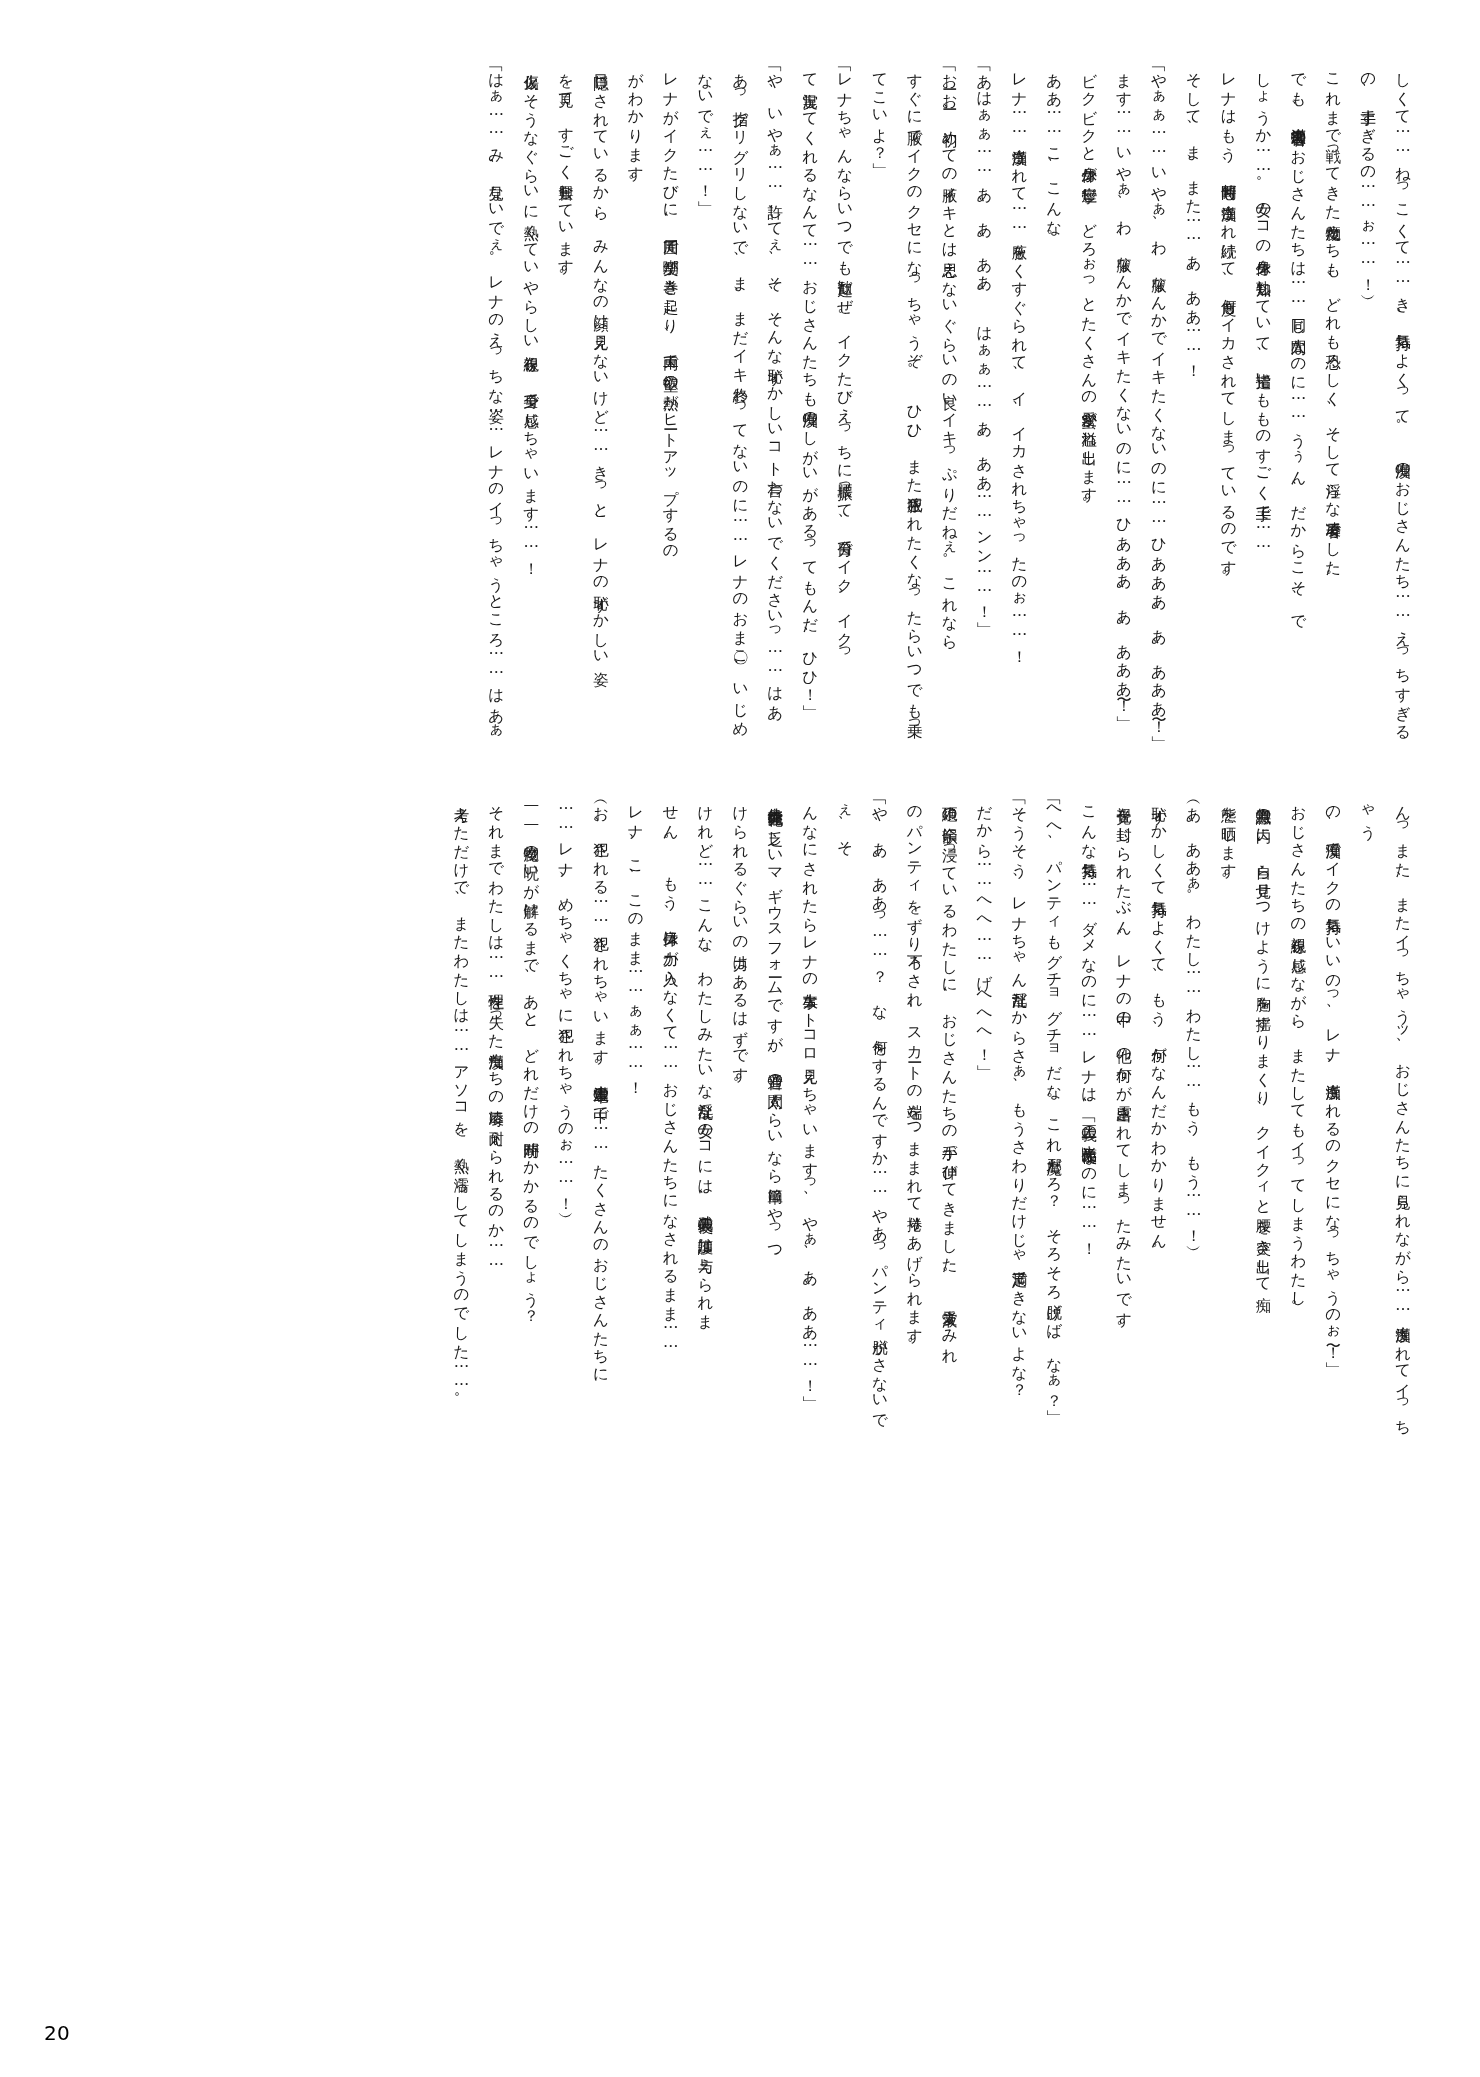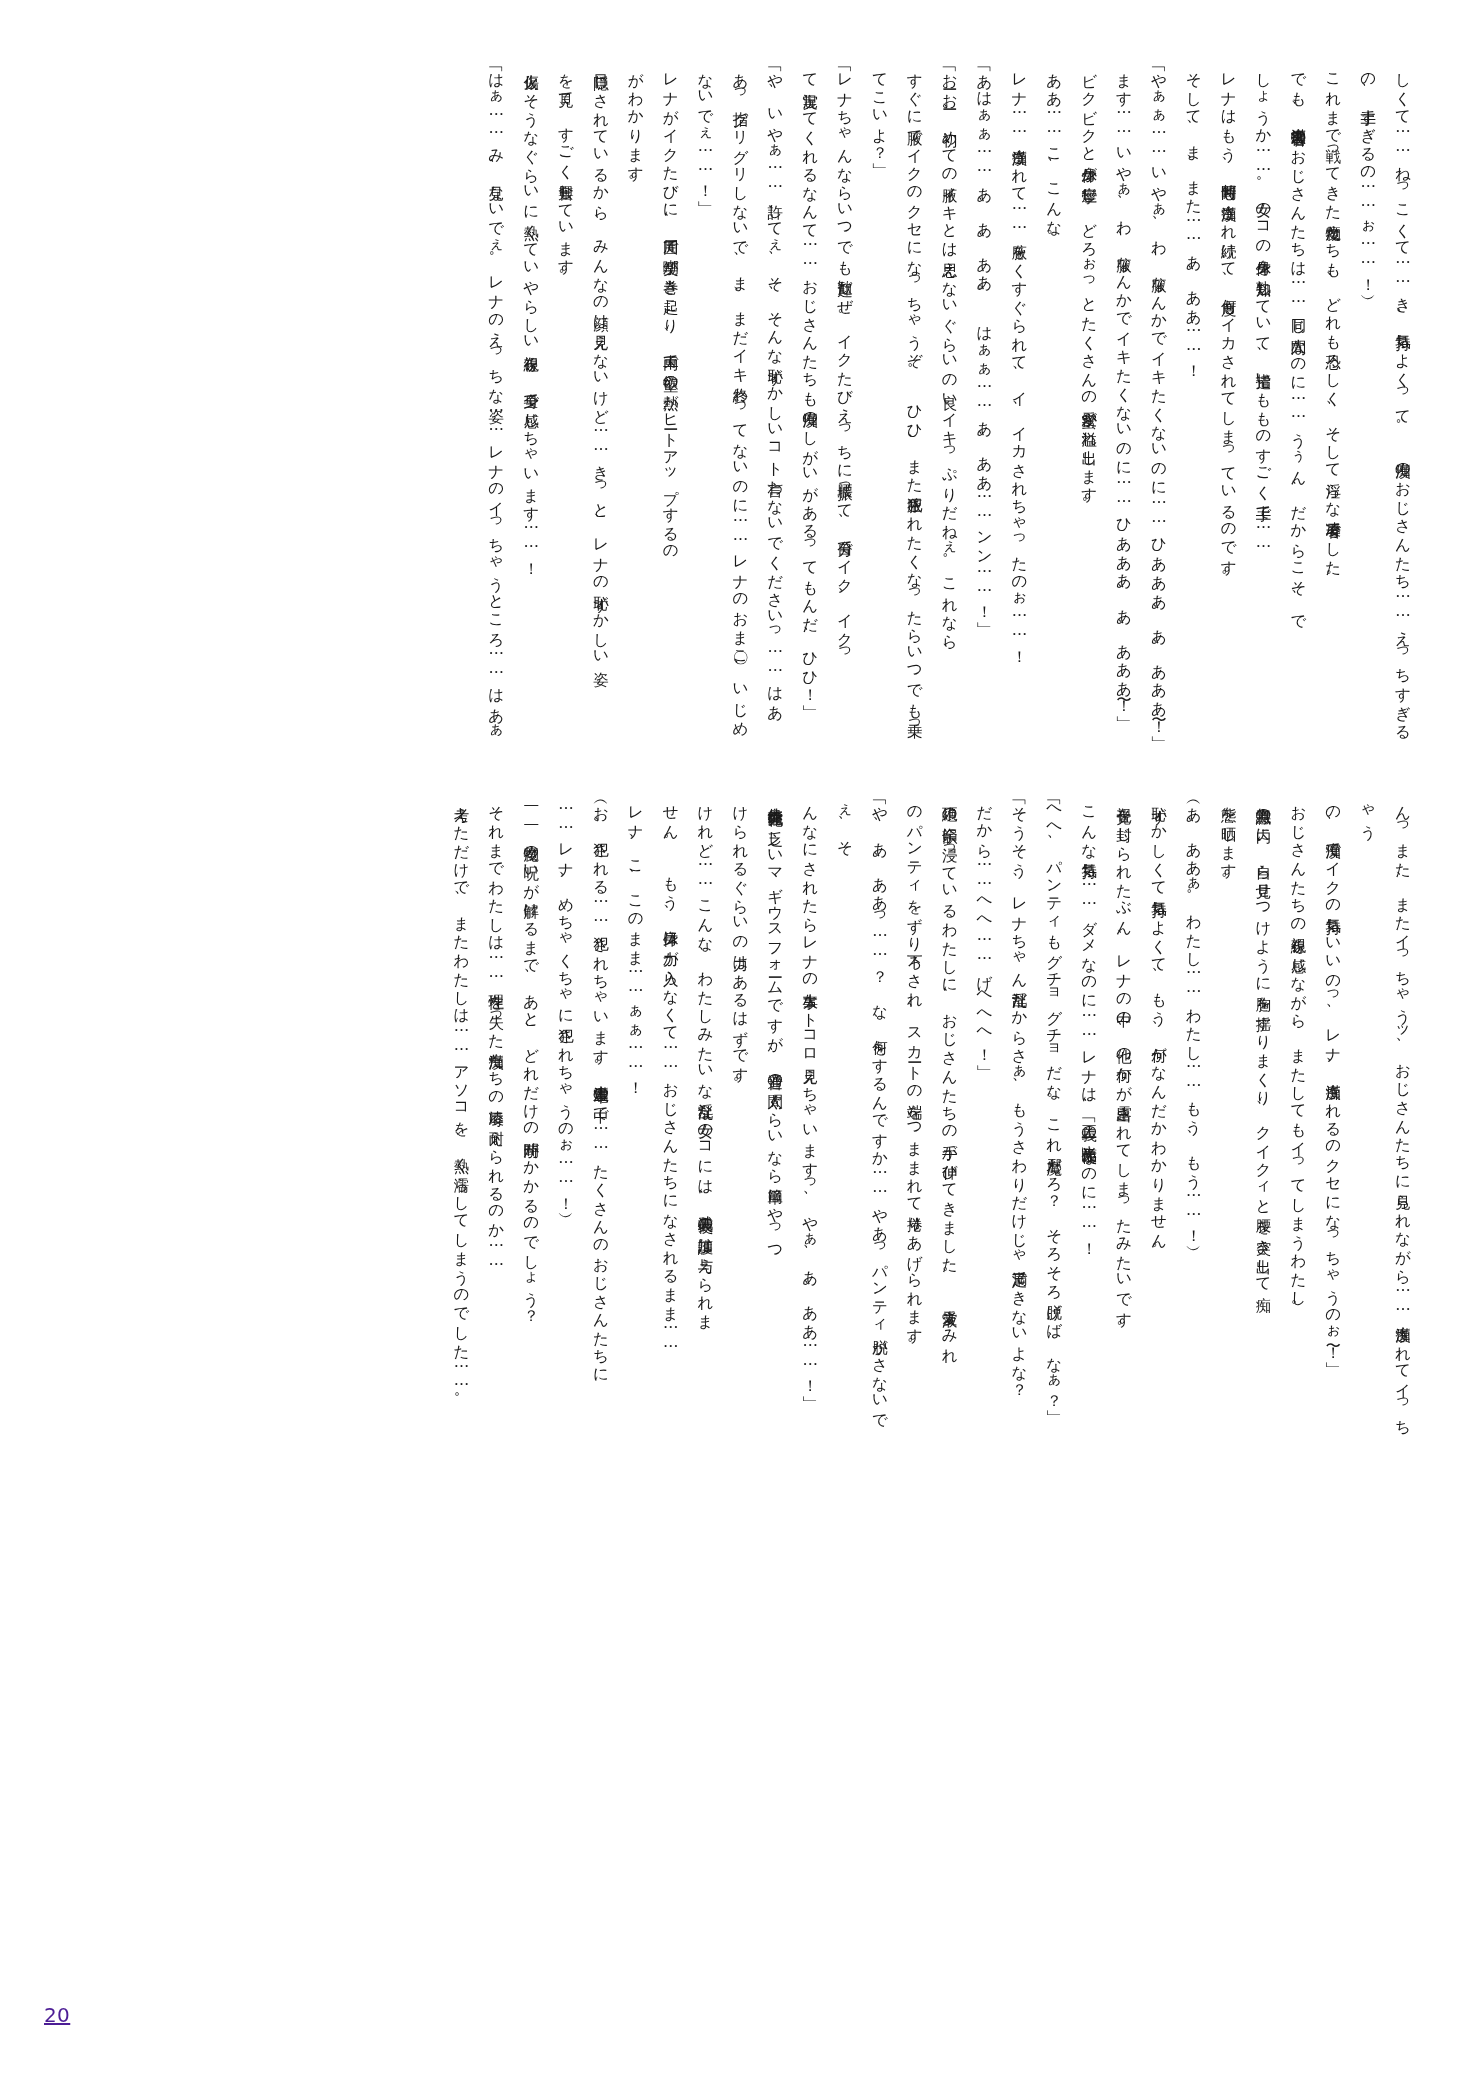--- a/index.html
+++ b/index.html
@@ -41,26 +41,25 @@
   #block-lower {
     top: 795px;
     right: 60px;
     height: 640px;
     width: 880px;
   }
 
   .page-number {
     position: absolute;
     left: 44px;
-    bottom: 50px;
+    bottom: 32px;
     font-family: "DejaVu Sans", sans-serif;
     font-size: 20px;
-    color: #4c1d95;
+    color: #000000;
     letter-spacing: 0.02em;
-    text-decoration: underline;
   }
 </style>
 </head>
 <body>
 
 <div class="page">
 
   <div class="text-block" id="block-upper">しくて……ねっこくて……き、気持ちよくって。　痴漢のおじさんたち……えっちすぎる
 の、上手すぎるの……ぉ……！）
 これまで戦ってきた魔物たちも、どれも恐ろしく、そして淫らな凌辱者でした。

